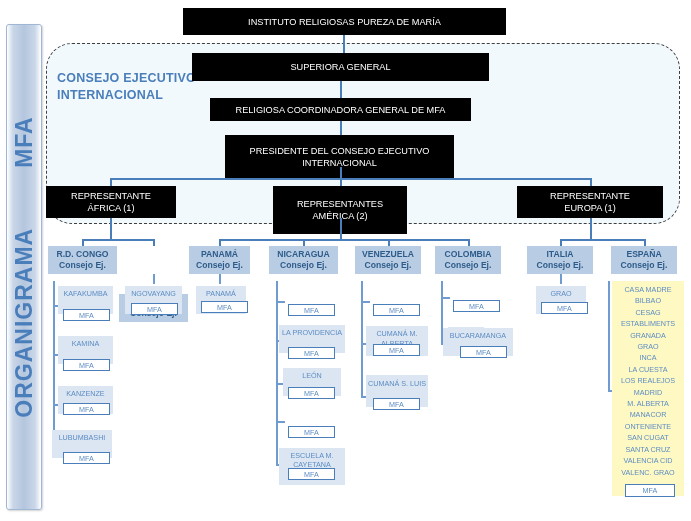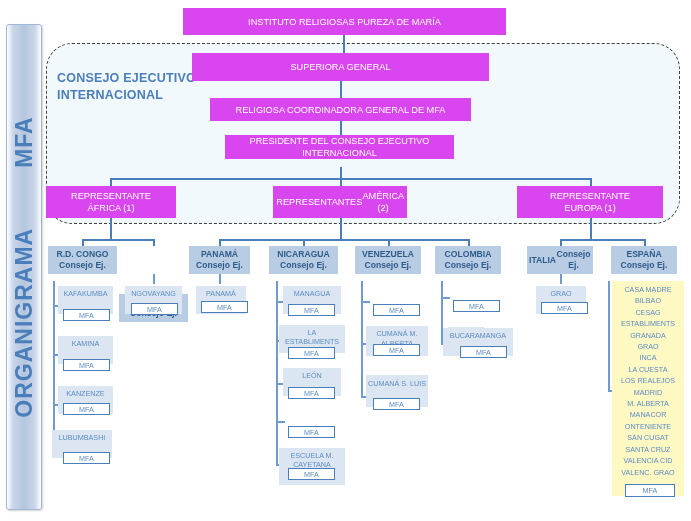--- a/index.html
+++ b/index.html
@@ -76,21 +76,21 @@
   
   .box {
     position: absolute;
     box-sizing: border-box;
     display: flex;
     align-items: center;
     justify-content: center;
     text-align: center;
   }
   .box-dark {
-    background: #d946ef;
+    background: #000000;
     color: #ffffff;
     font-size: 9.2px;
     line-height: 12px;
     padding: 2px 4px;
   }
   .box-country {
     background: #b8cce4;
     color: #2e5c8a;
     font-weight: bold;
     font-size: 8.6px;
@@ -150,33 +150,33 @@
 
   <div class="box box-dark" style="left:183px; top:8px; width:323px; height:27px;">INSTITUTO RELIGIOSAS PUREZA DE MARÍA</div>
   <div class="ln ln-v" style="left:343px; top:35px; height:18px;"></div>
 
   <div class="box box-dark" style="left:192px; top:53px; width:297px; height:28px;">SUPERIORA GENERAL</div>
   <div class="ln ln-v" style="left:340px; top:81px; height:17px;"></div>
 
   <div class="box box-dark" style="left:210px; top:98px; width:261px; height:23px;">RELIGIOSA COORDINADORA GENERAL DE MFA</div>
   <div class="ln ln-v" style="left:340px; top:121px; height:14px;"></div>
 
-  <div class="box box-dark" style="left:225px; top:135px; width:229px; height:24px;">PRESIDENTE DEL CONSEJO EJECUTIVO INTERNACIONAL</div>
+  <div class="box box-dark" style="left:225px; top:135px; width:229px; height:44px;">PRESIDENTE DEL CONSEJO EJECUTIVO INTERNACIONAL</div>
 
   <div class="ln ln-v" style="left:340px; top:167px; height:12px;"></div>
   <div class="ln ln-h" style="left:110px; top:178px; width:481px;"></div>
   <div class="ln ln-v" style="left:110px; top:178px; height:8px;"></div>
   <div class="ln ln-v" style="left:340px; top:178px; height:8px;"></div>
   <div class="ln ln-v" style="left:590px; top:178px; height:8px;"></div>
 
   <div class="box box-dark" style="left:46px; top:186px; width:130px; height:32px; flex-direction:column;">
     <span>REPRESENTANTE</span>
     <span>ÁFRICA  (1)</span>
   </div>
-  <div class="box box-dark" style="left:273px; top:186px; width:134px; height:32px; ">
+  <div class="box box-dark" style="left:273px; top:186px; width:134px; height:48px; flex-direction:column;">
     <span>REPRESENTANTES</span>
     <span>AMÉRICA (2)</span>
   </div>
   <div class="box box-dark" style="left:517px; top:186px; width:146px; height:32px; flex-direction:column;">
     <span>REPRESENTANTE</span>
     <span>EUROPA (1)</span>
   </div>
 
   <div class="ln ln-v" style="left:110px; top:218px; height:22px;"></div>
   <div class="ln ln-h" style="left:82px; top:239px; width:72px;"></div>
@@ -212,21 +212,21 @@
     <span>Consejo Ej.</span>
   </div>
   <div class="box box-country" style="left:355px; top:246px; width:66px; height:28px; flex-direction:column;">
     <span>VENEZUELA</span>
     <span>Consejo Ej.</span>
   </div>
   <div class="box box-country" style="left:435px; top:246px; width:66px; height:28px; flex-direction:column;">
     <span>COLOMBIA</span>
     <span>Consejo Ej.</span>
   </div>
-  <div class="box box-country" style="left:527px; top:246px; width:66px; height:28px; flex-direction:row;">
+  <div class="box box-country" style="left:527px; top:246px; width:66px; height:28px; flex-direction:column;">
     <span>ITALIA</span>
     <span>Consejo Ej.</span>
   </div>
   <div class="box box-country" style="left:611px; top:246px; width:66px; height:28px; flex-direction:column;">
     <span>ESPAÑA</span>
     <span>Consejo Ej.</span>
   </div>
 
   <div class="ln ln-v ln-thin" style="left:53px; top:281px; height:176px;"></div>
   <div class="ln ln-h ln-thin" style="left:53px; top:305px; width:9px;"></div>
@@ -251,23 +251,22 @@
   <div class="box box-city" style="left:196px; top:286px; width:50px; height:28px;">PANAMÁ</div>
   <div class="box box-mfa" style="left:201px; top:301px; width:47px; height:12px;">MFA</div>
 
   <div class="ln ln-v ln-thin" style="left:276px; top:281px; height:185px;"></div>
   <div class="ln ln-h ln-thin" style="left:276px; top:301px; width:9px;"></div>
   <div class="ln ln-h ln-thin" style="left:276px; top:340px; width:9px;"></div>
   <div class="ln ln-h ln-thin" style="left:276px; top:383px; width:9px;"></div>
   <div class="ln ln-h ln-thin" style="left:276px; top:421px; width:9px;"></div>
   <div class="ln ln-h ln-thin" style="left:276px; top:464px; width:9px;"></div>
 
-  <div class="box box-city" style="left:283px; top:286px; width:58px; height:28px;">MANAGUA</div>
   <div class="box box-mfa" style="left:288px; top:304px; width:47px; height:12px;">MFA</div>
-  <div class="box box-city" style="left:279px; top:325px; width:66px; height:28px;">LA ESTABLIMENTS</div>
+  <div class="box box-city" style="left:279px; top:325px; width:66px; height:28px;">LA PROVIDENCIA</div>
   <div class="box box-mfa" style="left:288px; top:347px; width:47px; height:12px;">MFA</div>
   <div class="box box-city" style="left:283px; top:368px; width:58px; height:28px;">LEÓN</div>
   <div class="box box-mfa" style="left:288px; top:387px; width:47px; height:12px;">MFA</div>
   <div class="box box-mfa" style="left:288px; top:426px; width:47px; height:12px;">MFA</div>
   <div class="box box-city" style="left:279px; top:448px; width:66px; height:37px;">ESCUELA M. CAYETANA</div>
   <div class="box box-mfa" style="left:288px; top:468px; width:47px; height:12px;">MFA</div>
 
   <div class="ln ln-v ln-thin" style="left:361px; top:281px; height:116px;"></div>
   <div class="ln ln-h ln-thin" style="left:361px; top:301px; width:9px;"></div>
   <div class="ln ln-h ln-thin" style="left:361px; top:343px; width:9px;"></div>

